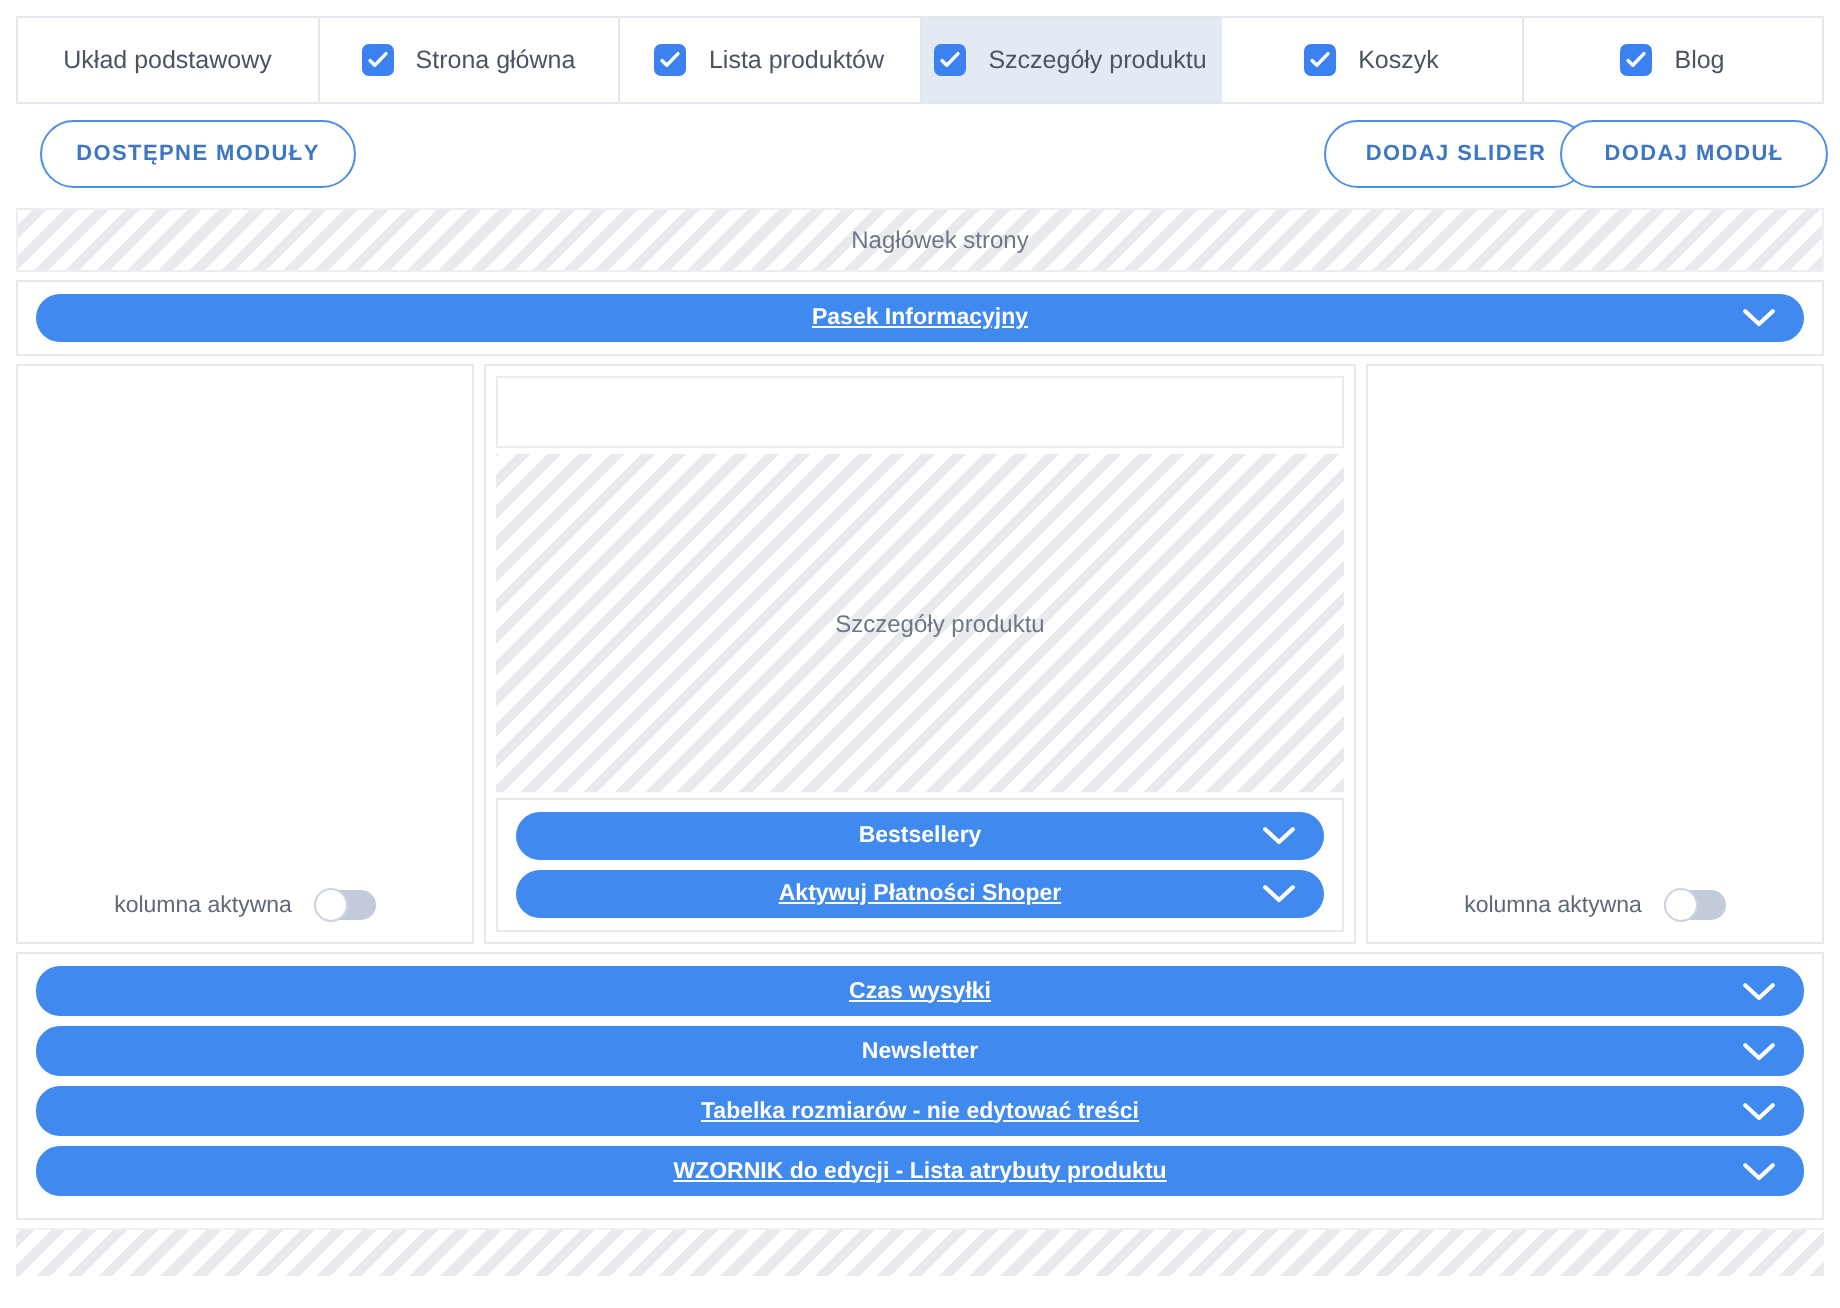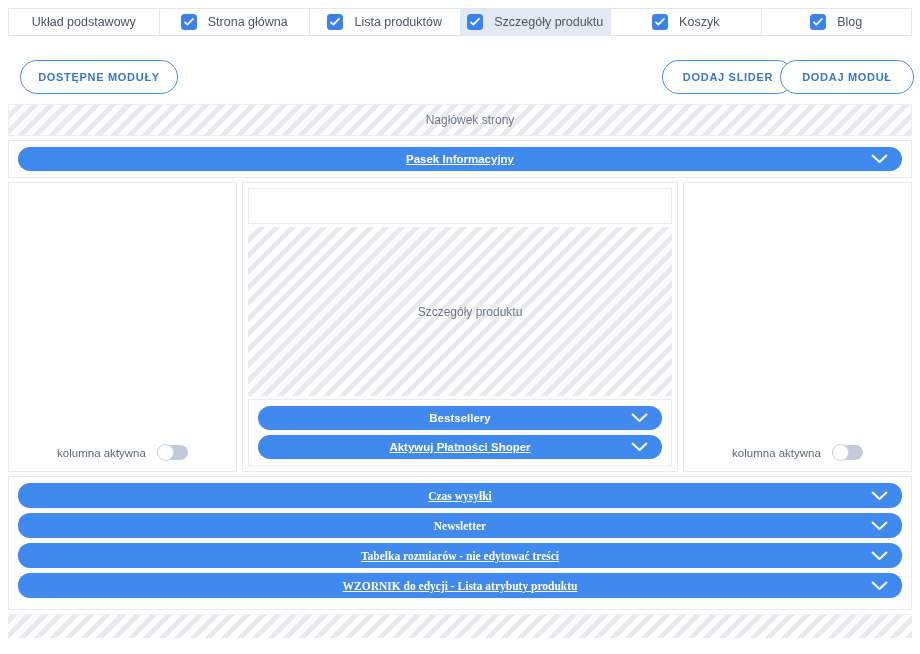--- a/index.html
+++ b/index.html
@@ -22,21 +22,21 @@
     flex: 1 1 0;
     display: flex;
     align-items: center;
     justify-content: center;
     gap: 11px;
     border: 1px solid #e3e6ec;
     border-left: none;
     background: #ffffff;
     font-size: 12.5px;
     color: #4c5463;
-    height: 28px;
+    height: 44px;
     cursor: pointer;
   }
   .tab:first-child { border-left: 1px solid #e3e6ec; }
   .tab.active { background: #e3eaf4; }
   .tab-label { white-space: nowrap; }
 
   .cbox {
     width: 16px; height: 16px;
     border-radius: 3.5px;
     background: #3b82f0;
@@ -187,21 +187,21 @@
   }
   .switch .knob {
     position: absolute;
     left: 0; top: -1px;
     width: 17px; height: 17px;
     border-radius: 50%;
     background: #ffffff;
     border: 1px solid #cdd4e1;
   }
 
-  .bottom-list { margin-top: 4px; font-family: Liberation Serif, serif; }
+  .bottom-list { margin-top: 4px; }
   .bottom-list .bar { height: 25px; margin-bottom: 5px; }
 
   .footer-strip {
     height: 24px;
     margin-top: 4px;
     border-top: 1px solid #f0f1f4;
   }
 </style>
 </head>
 <body>

